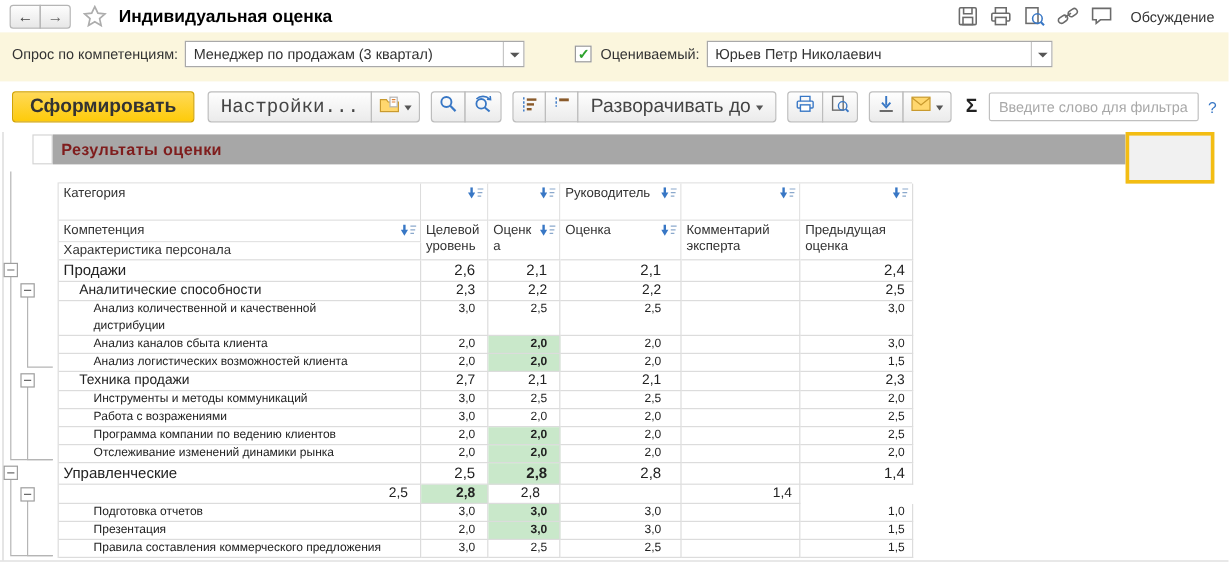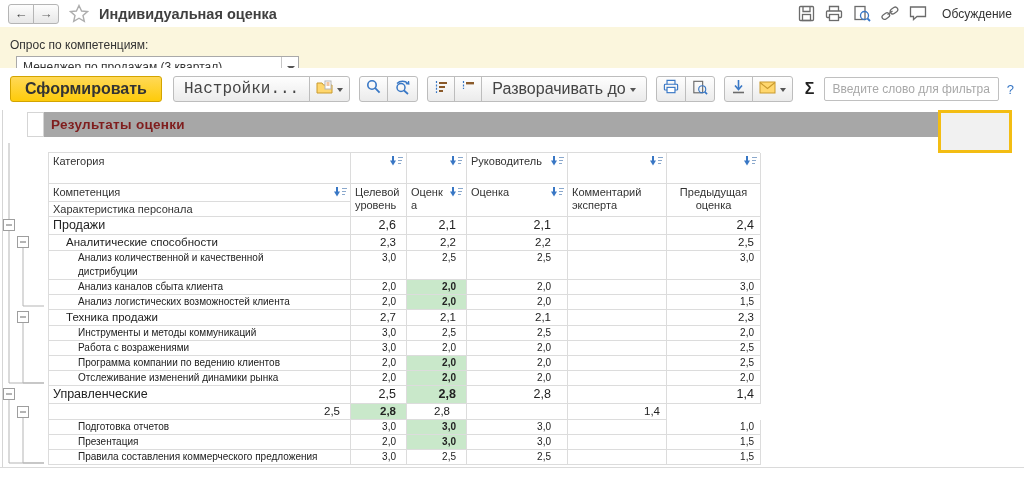--- a/index.html
+++ b/index.html
@@ -9,29 +9,29 @@
 
   
   .titlebar { position: absolute; top: 0; left: 0; right: 0; height: 27px;
               display: flex; align-items: center; padding: 0 8px; background: #fff; }
   .navgroup { display: flex; }
   .navbtn { width: 26px; height: 20px; border: 1px solid #b5b5b5; background: linear-gradient(#fdfdfd,#e7e7e7);
             font-size: 13px; line-height: 18px; text-align: center; color: #444; cursor: default; }
   .navbtn.back { border-radius: 3px 0 0 3px; }
   .navbtn.fwd  { border-radius: 0 3px 3px 0; margin-left: -1px; color: #666; }
   .star { margin-left: 10px; display: flex; }
-  .wintitle { margin-left: 10px; font-size: 14.5px; font-weight: bold; color: #404040; }
+  .wintitle { margin-left: 10px; font-size: 14.5px; font-weight: bold; color: #000000; }
   .tspacer { flex: 1; }
   .topicons { display: flex; align-items: center; gap: 10px; padding-right: 4px; }
   .topicon { display: flex; align-items: center; }
   .disclabel { font-size: 12px; color: #333; margin-left: 5px; }
 
   
   .filterbar { position: absolute; top: 27px; left: 0; right: 0; height: 41px;
-               background: #fbf6dd; display: flex; align-items: flex-start; padding: 7px 10px 0 10px; flex-direction: column; }
+               background: #fbf6dd; display: flex; align-items: flex-start; padding: 7px 10px 0 10px; }
   .flabel { font-size: 12px; color: #333; line-height: 22px; white-space: nowrap; }
   .combo { display: flex; height: 22px; border: 1px solid #a9a9a9; background: #fff; margin-left: 6px; }
   .combo .cval { font-size: 12px; line-height: 20px; padding: 0 6px; flex: 1; white-space: nowrap; overflow: hidden; }
   .combo .cbtn { width: 17px; border-left: 1px solid #c6c6c6; background: #fff; position: relative; }
   .combo .cbtn::after { content:""; position: absolute; left: 5px; top: 9px;
                         border: 4px solid transparent; border-top: 4px solid #555; }
   .combo.survey { width: 283px; }
   .combo.person { width: 288px; }
   .chk { width: 14px; height: 14px; border: 1px solid #9a9a9a; background: #fff; margin: 4px 0 0 42px;
          font-size: 12px; line-height: 12px; text-align: center; color: #2da32d; font-weight: bold; }
@@ -74,21 +74,21 @@
            grid-template-rows: 31px 18px 15px; border-top: 1px solid #dcdcdc; }
   .hcell { position: relative; border-right: 1px solid #dcdcdc; border-bottom: 1px solid #dcdcdc;
            background: #fff; font-size: 11px; line-height: 13px; color: #333; padding: 2px 4px; overflow: hidden; }
   .hcell .sorticon { position: absolute; top: 3px; right: 3px; }
   .breakall { word-break: break-all; display: block; padding-right: 13px; }
   .h-target, .h-score, .h-mscore, .h-comment, .h-prev { grid-row: 2 / 4; }
   .h-cat { grid-area: 1 / 1; } .h-r1c2 { grid-area: 1 / 2; } .h-r1c3 { grid-area: 1 / 3; }
   .h-mgr { grid-area: 1 / 4; } .h-r1c5 { grid-area: 1 / 5; } .h-r1c6 { grid-area: 1 / 6; }
   .h-comp { grid-area: 2 / 1; } .h-char { grid-area: 3 / 1; line-height: 12px; padding-top: 1px; }
   .h-target { grid-column: 2; } .h-score { grid-column: 3; } .h-mscore { grid-column: 4; }
-  .h-comment { grid-column: 5; } .h-prev { grid-column: 6; text-align: center; }
+  .h-comment { grid-column: 5; } .h-prev { grid-column: 6; }
 
   .tbody { }
   .trow { display: grid; grid-template-columns: 302px 56px 60px 101px 99px 94px; }
   .tcell { border-right: 1px solid #dcdcdc; border-bottom: 1px solid #dcdcdc; overflow: hidden;
            white-space: nowrap; color: #222; }
   .tcell.labelc { white-space: normal; }
   .tcell.num { text-align: right; }
   .tcell.c-target { padding-right: 10px; }
   .tcell.c-score  { padding-right: 10px; }
   .tcell.c-mgr    { padding-right: 16px; }

